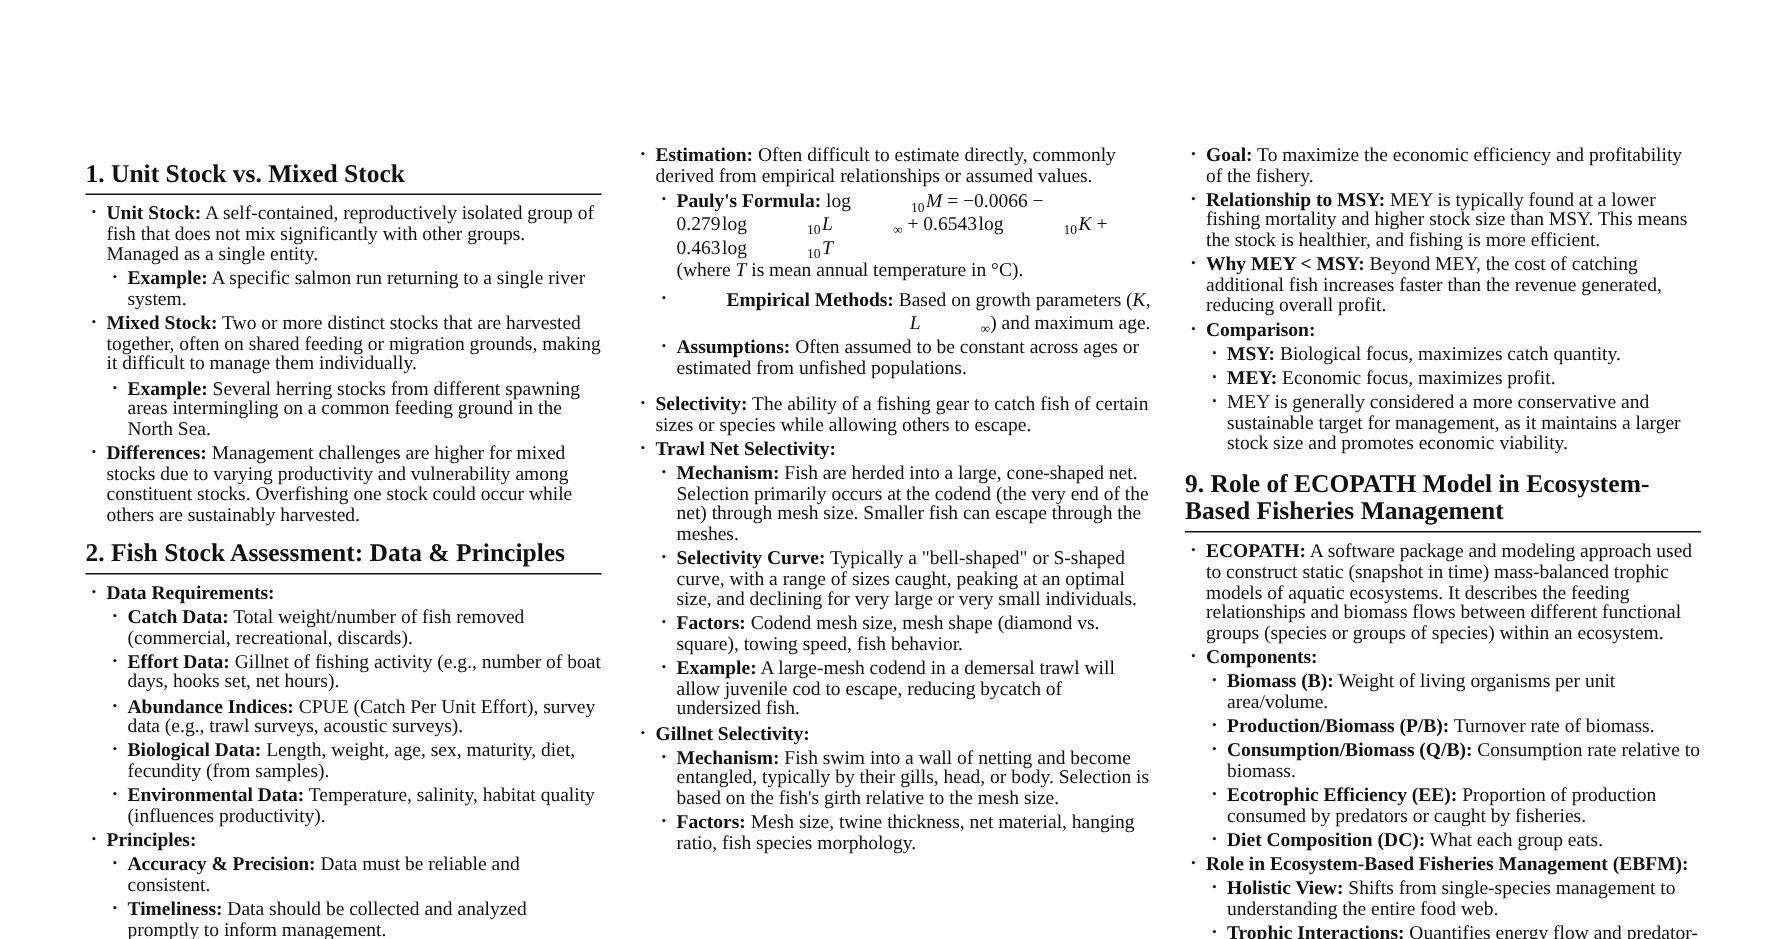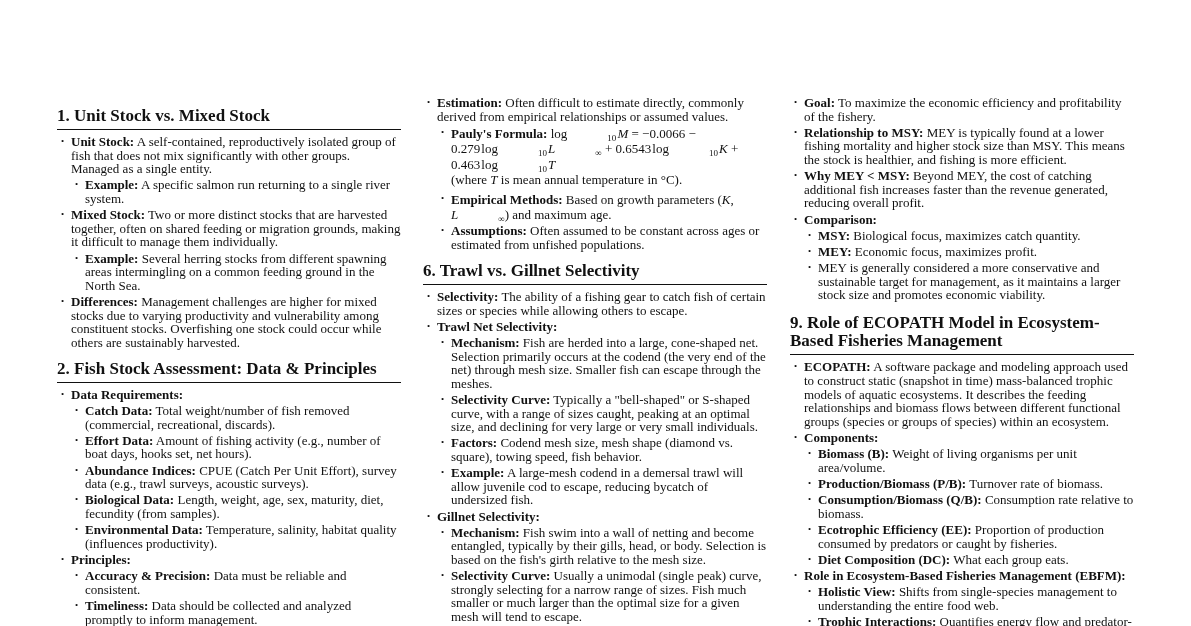--- a/index.html
+++ b/index.html
@@ -102,21 +102,21 @@
 
     <div class="gap"></div>
 
     <section>
       <h2 class="section-title">2. Fish Stock Assessment: Data &amp; Principles</h2>
       <ul class="list">
         <li>
           <b>Data Requirements:</b>
           <ul class="list">
             <li><b>Catch Data:</b><span> Total weight/number of fish removed (commercial, recreational, discards).</span></li>
-            <li><b>Effort Data:</b><span> Amount of fishing activity (e.g., number of boat days, hooks set, net hours).</span></li>
+            <li><b>Effort Data:</b><span> Gillnet of fishing activity (e.g., number of boat days, hooks set, net hours).</span></li>
             <li><b>Abundance Indices:</b><span> CPUE (Catch Per Unit Effort), survey data (e.g., trawl surveys, acoustic surveys).</span></li>
             <li><b>Biological Data:</b><span> Length, weight, age, sex, maturity, diet, fecundity (from samples).</span></li>
             <li><b>Environmental Data:</b><span> Temperature, salinity, habitat quality (influences productivity).</span></li>
           </ul>
         </li>
         <li>
           <b>Principles:</b>
           <ul class="list">
             <li><b>Accuracy &amp; Precision:</b><span> Data must be reliable and consistent.</span></li>
             <li><b>Timeliness:</b><span> Data should be collected and analyzed promptly to inform management.</span></li>
@@ -131,53 +131,51 @@
     <section>
       <ul class="list">
         <li>
           <b>Estimation:</b><span> Often difficult to estimate directly, commonly derived from empirical relationships or assumed values.</span>
           <ul class="list">
             <li style="line-height:15.5px;">
               <b>Pauly's Formula:</b>
               <span class="math">log<sub>10</sub> <i>M</i> = −0.0066 −<br>0.279 log<sub>10</sub> <i>L</i><sub>∞</sub> + 0.6543 log<sub>10</sub> <i>K</i> + 0.463 log<sub>10</sub> <i>T</i></span><br>
               <span>(where </span><i class="math">T</i><span> is mean annual temperature in °C).</span>
             </li>
-            <li style="line-height:15px; margin-top:4px;">
+            <li style="line-height:15px; margin-top:4px;text-align:right;">
               <b>Empirical Methods:</b><span> Based on growth parameters (</span><span class="math"><i>K</i>, <i>L</i><sub>∞</sub></span><span>) and maximum age.</span>
             </li>
             <li>
               <b>Assumptions:</b><span> Often assumed to be constant across ages or estimated from unfished populations.</span>
             </li>
           </ul>
         </li>
       </ul>
     </section>
 
     <div class="gap"></div>
 
     <section>
-      <h2 class="section-title">6. Trawl vs. Gillnet Selectivity</h2>
       <ul class="list">
         <li>
           <b>Selectivity:</b><span> The ability of a fishing gear to catch fish of certain sizes or species while allowing others to escape.</span>
         </li>
         <li>
           <b>Trawl Net Selectivity:</b>
           <ul class="list">
             <li><b>Mechanism:</b><span> Fish are herded into a large, cone-shaped net. Selection primarily occurs at the codend (the very end of the net) through mesh size. Smaller fish can escape through the meshes.</span></li>
             <li><b>Selectivity Curve:</b><span> Typically a "bell-shaped" or S-shaped curve, with a range of sizes caught, peaking at an optimal size, and declining for very large or very small individuals.</span></li>
             <li><b>Factors:</b><span> Codend mesh size, mesh shape (diamond vs. square), towing speed, fish behavior.</span></li>
             <li><b>Example:</b><span> A large-mesh codend in a demersal trawl will allow juvenile cod to escape, reducing bycatch of undersized fish.</span></li>
           </ul>
         </li>
         <li>
           <b>Gillnet Selectivity:</b>
           <ul class="list">
             <li><b>Mechanism:</b><span> Fish swim into a wall of netting and become entangled, typically by their gills, head, or body. Selection is based on the fish's girth relative to the mesh size.</span></li>
-            <li><b>Selectivity Curve:</b><span> Usually a unimodal (single peak) curve, strongly selecting for a narrow range of sizes. Fish much smaller or much larger than the optimal size for a given mesh will tend to escape.</span></li>
             <li><b>Factors:</b><span> Mesh size, twine thickness, net material, hanging ratio, fish species morphology.</span></li>
           </ul>
         </li>
       </ul>
     </section>
   </div>
 
   <div class="col col3">
     <section>
       <ul class="list">

